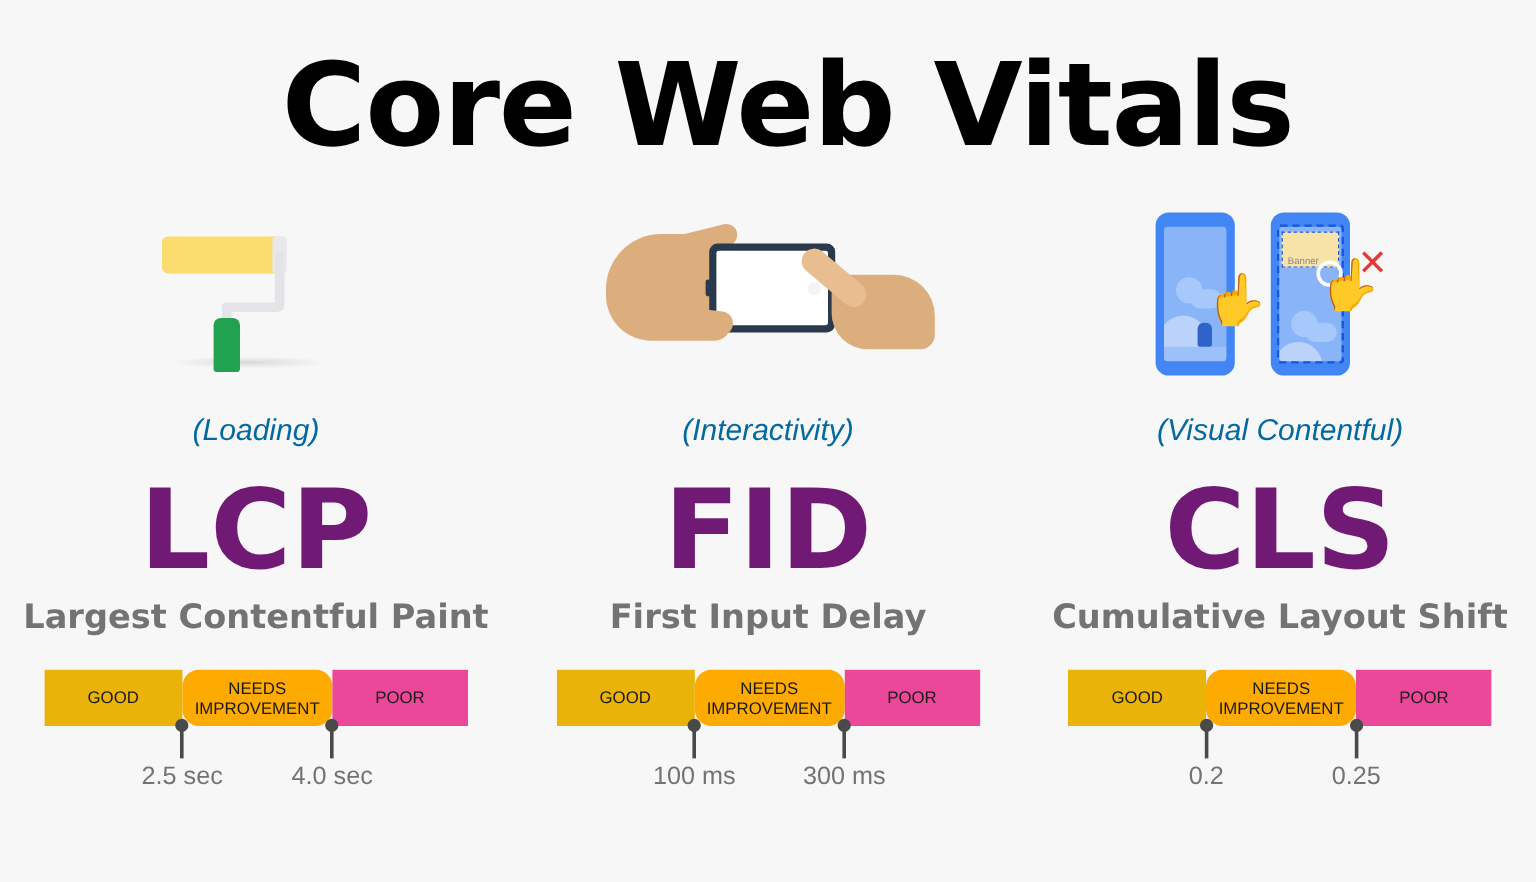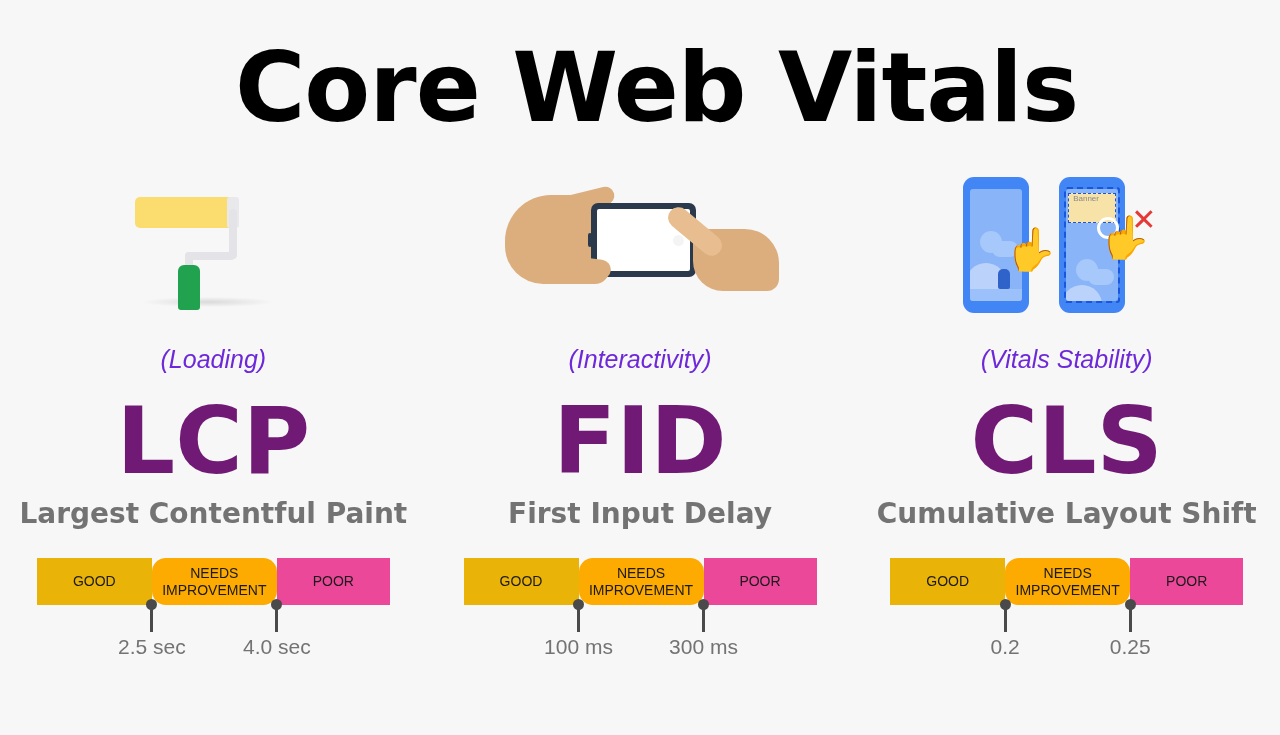--- a/index.html
+++ b/index.html
@@ -201,21 +201,21 @@
     position:absolute; left:5px; top:10px;
     width:56px; height:116px;
     border:2px dashed #1A56DB;
     border-radius:3px;
   }
   .cls-banner {
     position:absolute; left:9px; top:16px;
     width:48px; height:30px;
     background:#F7E2A8;
     border:1px dashed #1A56DB;
-    display:flex; align-items:flex-start; padding-left:4px;
+    display:flex; align-items:flex-end; padding-left:4px;
   }
   .cls-banner-text {
     font-size:8px; color:#8A8A8A;
     font-family:"Liberation Sans", sans-serif;
   }
   .cls-hand {
     position:absolute;
     font-size:42px;
     line-height:1;
     transform:scaleX(-1);
@@ -233,21 +233,21 @@
     font-size:30px; font-weight:700;
     color:#E53935; line-height:1;
     font-family:"DejaVu Sans", sans-serif;
   }
 
   
   .sub-label {
     margin-top:22px;
     font-size:25px;
     font-style:italic;
-    color:#6d28d9;
+    color:#0369a1;
     font-family:"Liberation Sans", sans-serif;
     line-height:1;
   }
   .acronym {
     margin-top:24px;
     font-size:92px;
     font-weight:700;
     color:#701a75;
     letter-spacing:0px;
     line-height:1;
@@ -430,21 +430,21 @@
             </div>
           </div>
 
           <div class="cls-hand one">👆</div>
           <div class="cls-tapring"></div>
           <div class="cls-hand two">👆</div>
           <div class="cls-x">✕</div>
         </div>
       </div>
 
-      <div class="sub-label">(Vitals Stability)</div>
+      <div class="sub-label">(Visual Contentful)</div>
       <div class="acronym">CLS</div>
       <div class="metric-name">Cumulative Layout Shift</div>
 
       <div class="scale-wrap">
         <div class="scale-bar">
           <div class="seg good">GOOD</div>
           <div class="seg needs">
             <span><span>NEEDS</span><br><span>IMPROVEMENT</span></span>
           </div>
           <div class="seg poor">POOR</div>

